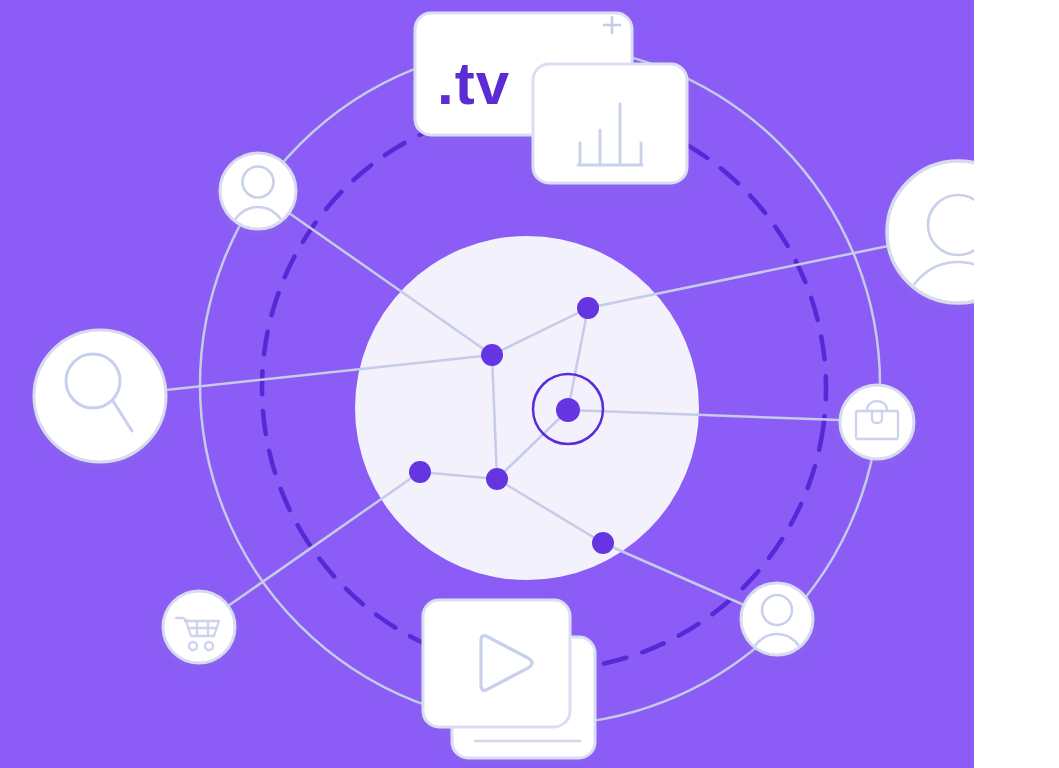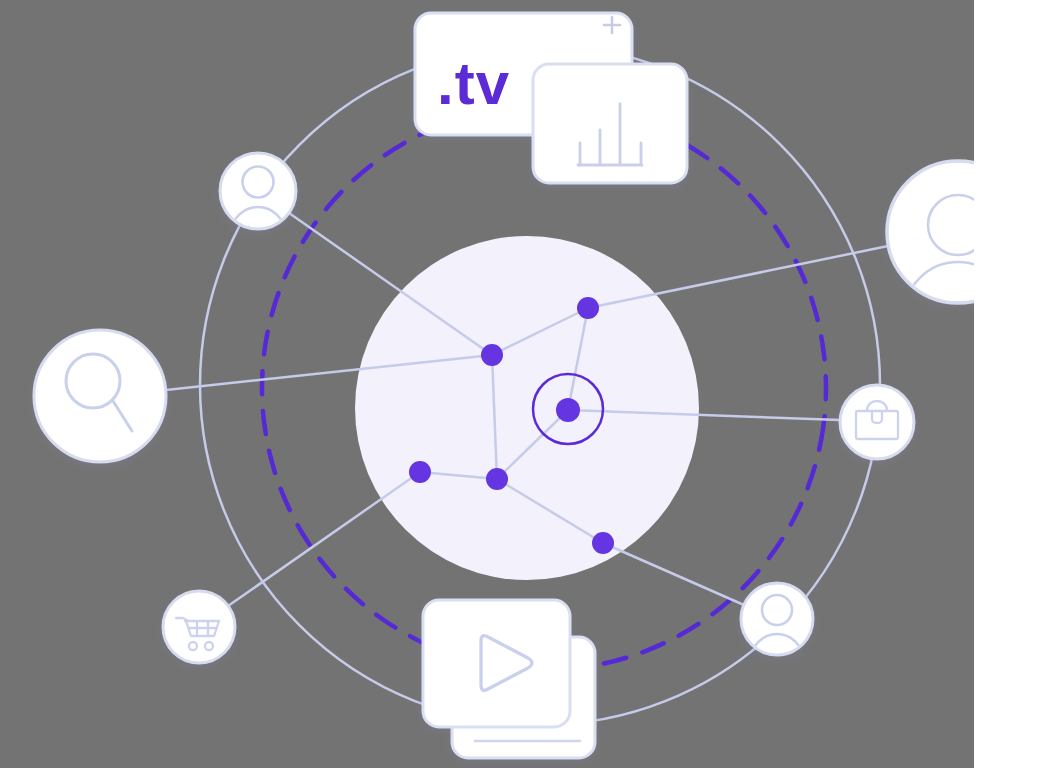--- a/index.html
+++ b/index.html
@@ -1,19 +1,19 @@
 <!DOCTYPE html>
 <html><head>
 <meta charset="utf-8">
 <style>
   html,body{margin:0;padding:0;background:#ffffff;}
   .stage{
     position:relative;
     width:974px;height:768px;
-    background:#737373;
+    background:#8b5cf6;
     overflow:hidden;
     font-family:"Liberation Sans", sans-serif;
   }
   svg{display:block;}
   .orbit-outer{fill:none;stroke:#c5cbe8;stroke-width:2.5;}
   .orbit-dashed{fill:none;stroke:#5629d6;stroke-width:4.5;stroke-dasharray:23 17;stroke-linecap:round;}
   .hub{fill:#f2f1fc;}
   .link{stroke:#c5cbe8;stroke-width:2.5;stroke-linecap:round;fill:none;}
   .node{fill:#6435e0;}
   .node-ring{fill:none;stroke:#5c2bd9;stroke-width:2.5;}

